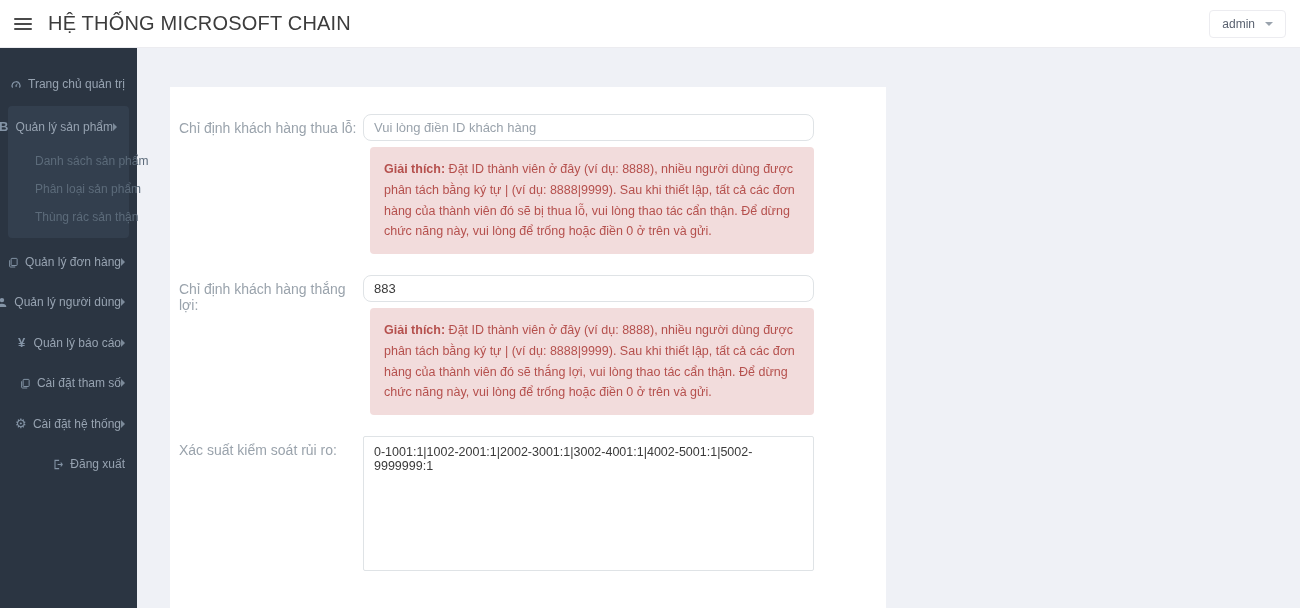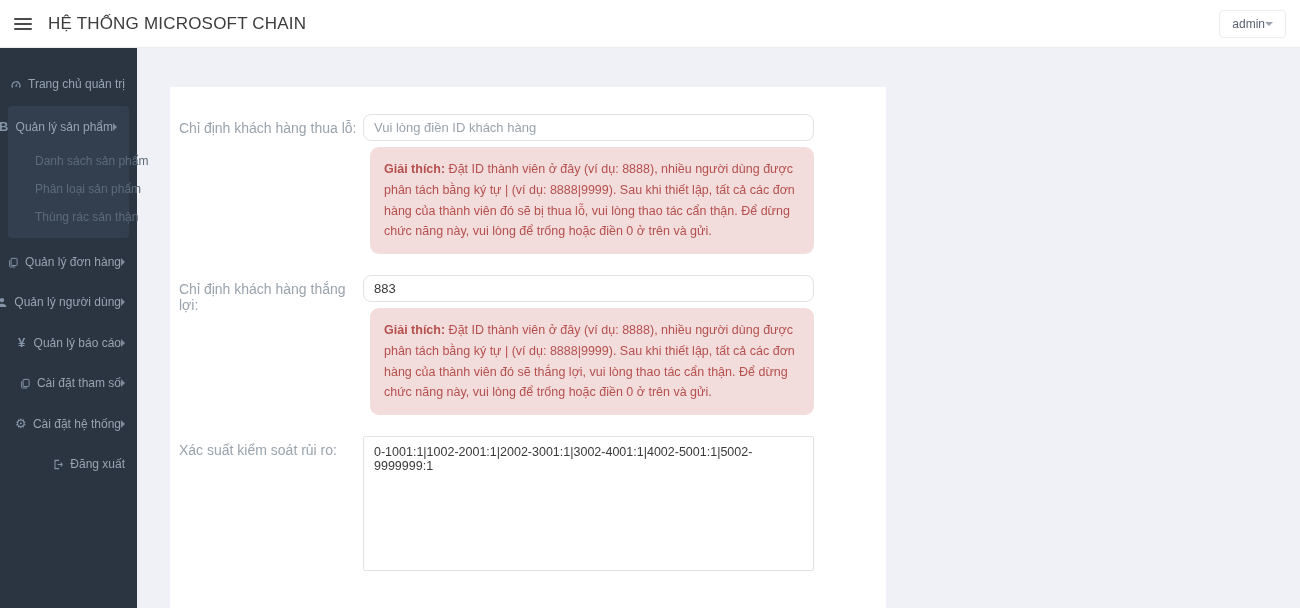--- a/index.html
+++ b/index.html
@@ -9,24 +9,24 @@
     font-family:"Liberation Sans", sans-serif;
     background:#eff1f6;
   }
   
   .header {
     height:48px; background:#fff; display:flex; align-items:center;
     padding:0 14px; border-bottom:1px solid #ececf0;
   }
   .hamburger { width:18px; cursor:pointer; padding:2px 0; }
   .hamburger div { height:2px; background:#4a4a4a; margin:3px 0; border-radius:1px; }
-  .app-title { font-size:17px; color:#3c3c3c; margin-left:16px; letter-spacing:.2px; }
+  .app-title { font-size:20px; color:#3c3c3c; margin-left:16px; letter-spacing:.2px; }
   .user-menu {
     margin-left:auto; background:#fff; border:1px solid #ececf0; border-radius:4px;
-    padding:6px 12px; font-size:12px; color:#5a6270; display:flex; align-items:center; gap:0;
+    padding:6px 12px; font-size:12px; color:#5a6270; display:flex; align-items:center; gap:10px;
     cursor:pointer;
   }
   .caret-down { width:0; height:0; border-left:4px solid transparent; border-right:4px solid transparent; border-top:4px solid #9aa3ad; }
   
   .layout { display:flex; height:560px; overflow:hidden; }
   .sidebar { width:137px; flex-shrink:0; background:#2b3542; padding-top:16px; }
   .side-item {
     display:flex; align-items:center; padding:13px 12px 13px 27px;
     font-size:12px; color:#97a3b1; cursor:pointer; white-space:nowrap;justify-content:flex-end;
   }
@@ -49,21 +49,21 @@
   .form-row { display:flex; margin-bottom:21px; }
   .form-label { width:184px; padding-top:6px; font-size:14px; color:#9aa3ac; flex-shrink:0; }
   .form-col { width:452px; }
   .text-input {
     width:451px; height:27px; border:1px solid #dfe3e6; border-radius:8px;
     padding:0 10px; font-size:13px; color:#3a3a3a; outline:none;
     font-family:"Liberation Sans", sans-serif;
   }
   .text-input::placeholder { color:#9aa3ac; }
   .alert {
-    margin:6px 0 0 7px; width:444px; background:#f2dcdc; border-radius:9px;
+    margin:6px 0 0 7px; width:444px; background:#f2dcdc; border-radius:4px;
     padding:12px 14px; font-size:12.5px; color:#b5504d; line-height:1.66;
   }
   .alert b { font-weight:700; }
   .textarea-input {
     width:451px; height:135px; border:1px solid #dfe3e6; border-radius:2px;
     padding:8px 10px; font-size:12.5px; color:#3a3a3a; resize:none; outline:none;
     font-family:"Liberation Sans", sans-serif;
   }
 </style>
 </head>

